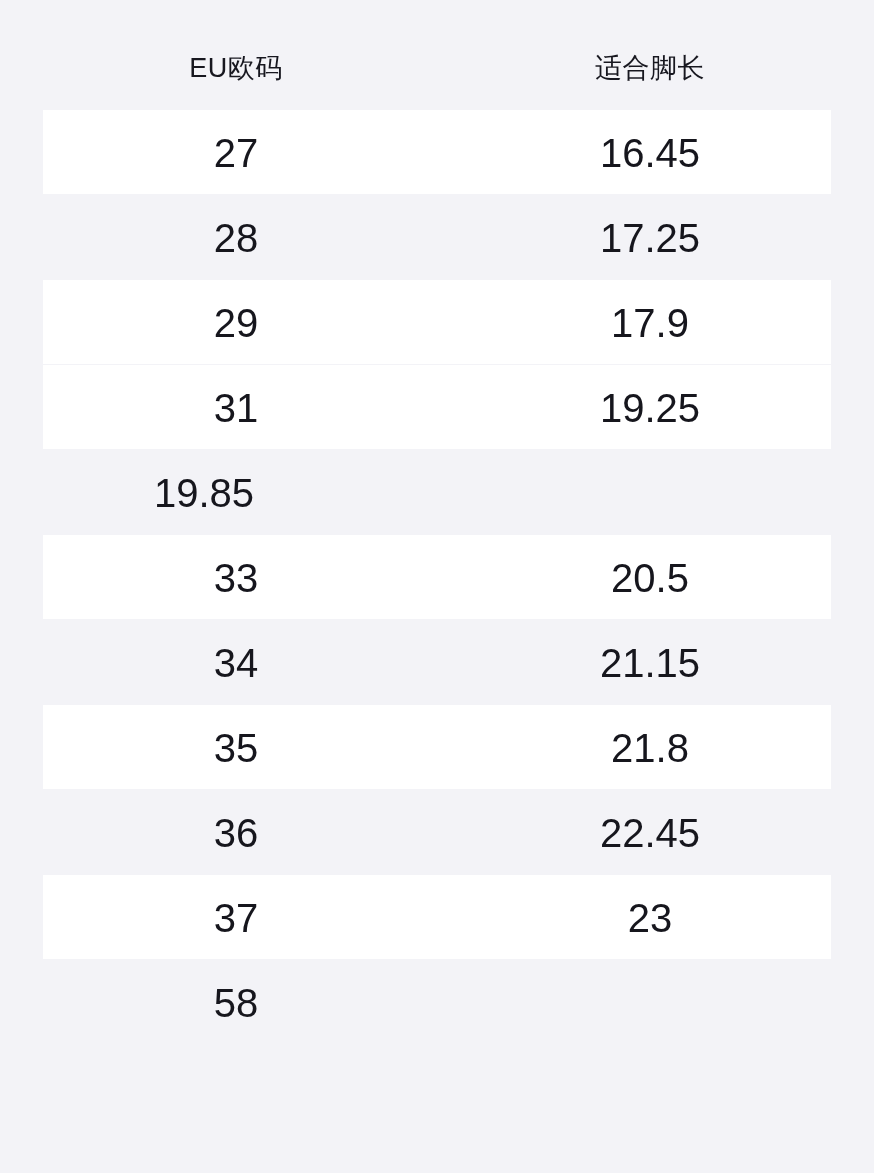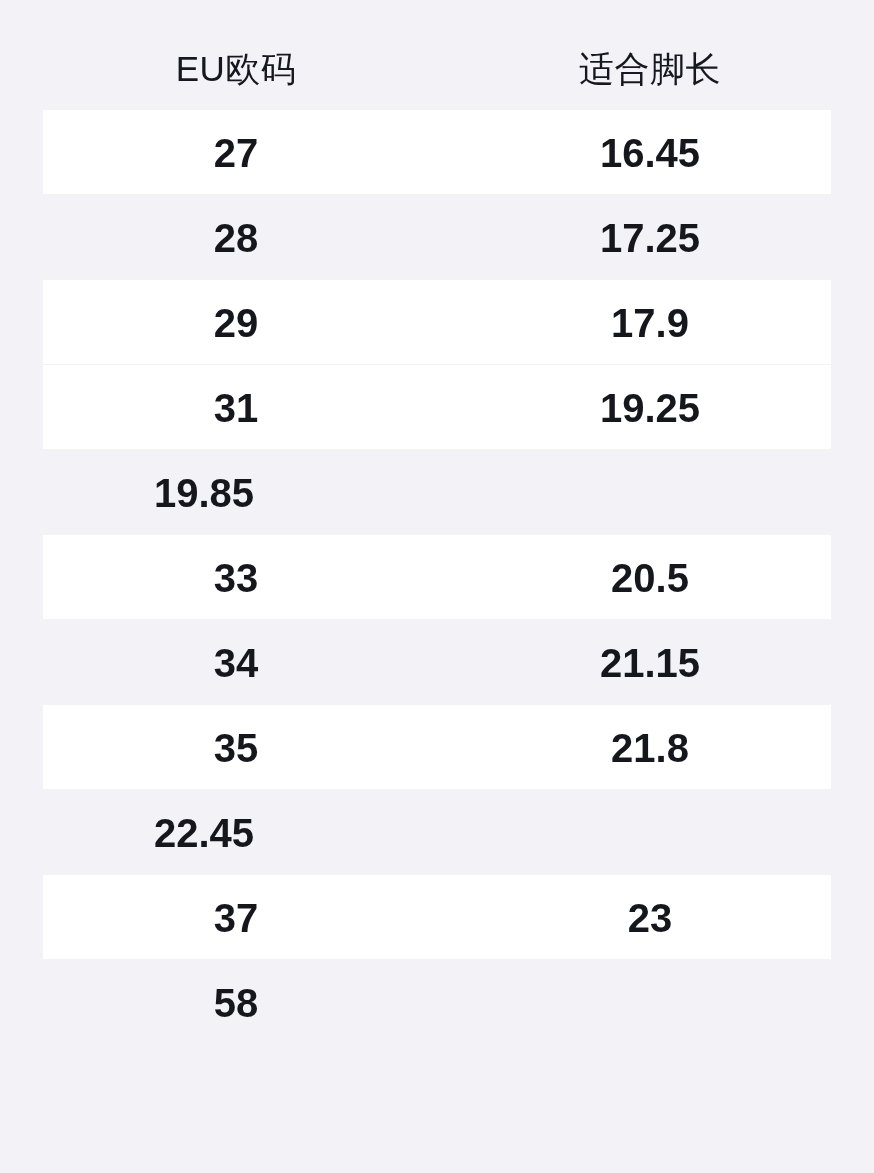--- a/index.html
+++ b/index.html
@@ -25,21 +25,21 @@
   .chart-header {
     position: absolute;
     left: 0;
     top: 40px;
     width: 874px;
     height: 56px;
     display: flex;
     align-items: center;
   }
   .chart-header .col {
-    font-size: 35px;
+    font-size: 27px;
     font-weight: 400;
     color: #17171f;
     text-align: center;
     letter-spacing: 0.5px;
     line-height: 1;
   }
   .col-size {
     width: 420px;
     margin-left: 26px;
   }
@@ -69,21 +69,21 @@
     top: 0;
     width: 788px;
     height: 84px;
     background: #ffffff;
     z-index: 0;
   }
   .row .cell {
     position: relative;
     z-index: 1;
     font-size: 40px;
-    font-weight: 700;
+    font-weight: 400;
     color: #16161d;
     text-align: center;
     line-height: 1;
     letter-spacing: 0px;
   }
   .cell-size {
     width: 420px;
     margin-left: 26px;
   }
   .cell-length {
@@ -127,20 +127,21 @@
       </div>
       <div class="row">
         <div class="cell cell-size">34</div>
         <div class="cell cell-length">21.15</div>
       </div>
       <div class="row striped">
         <div class="cell cell-size">35</div>
         <div class="cell cell-length">21.8</div>
       </div>
       <div class="row">
+        <div class="cell cell-size">36</div>
         <div class="cell cell-length">22.45</div>
       </div>
       <div class="row striped">
         <div class="cell cell-size">37</div>
         <div class="cell cell-length">23</div>
       </div>
       <div class="row">
         <div class="cell cell-size">58</div>
       </div>
     </div>

